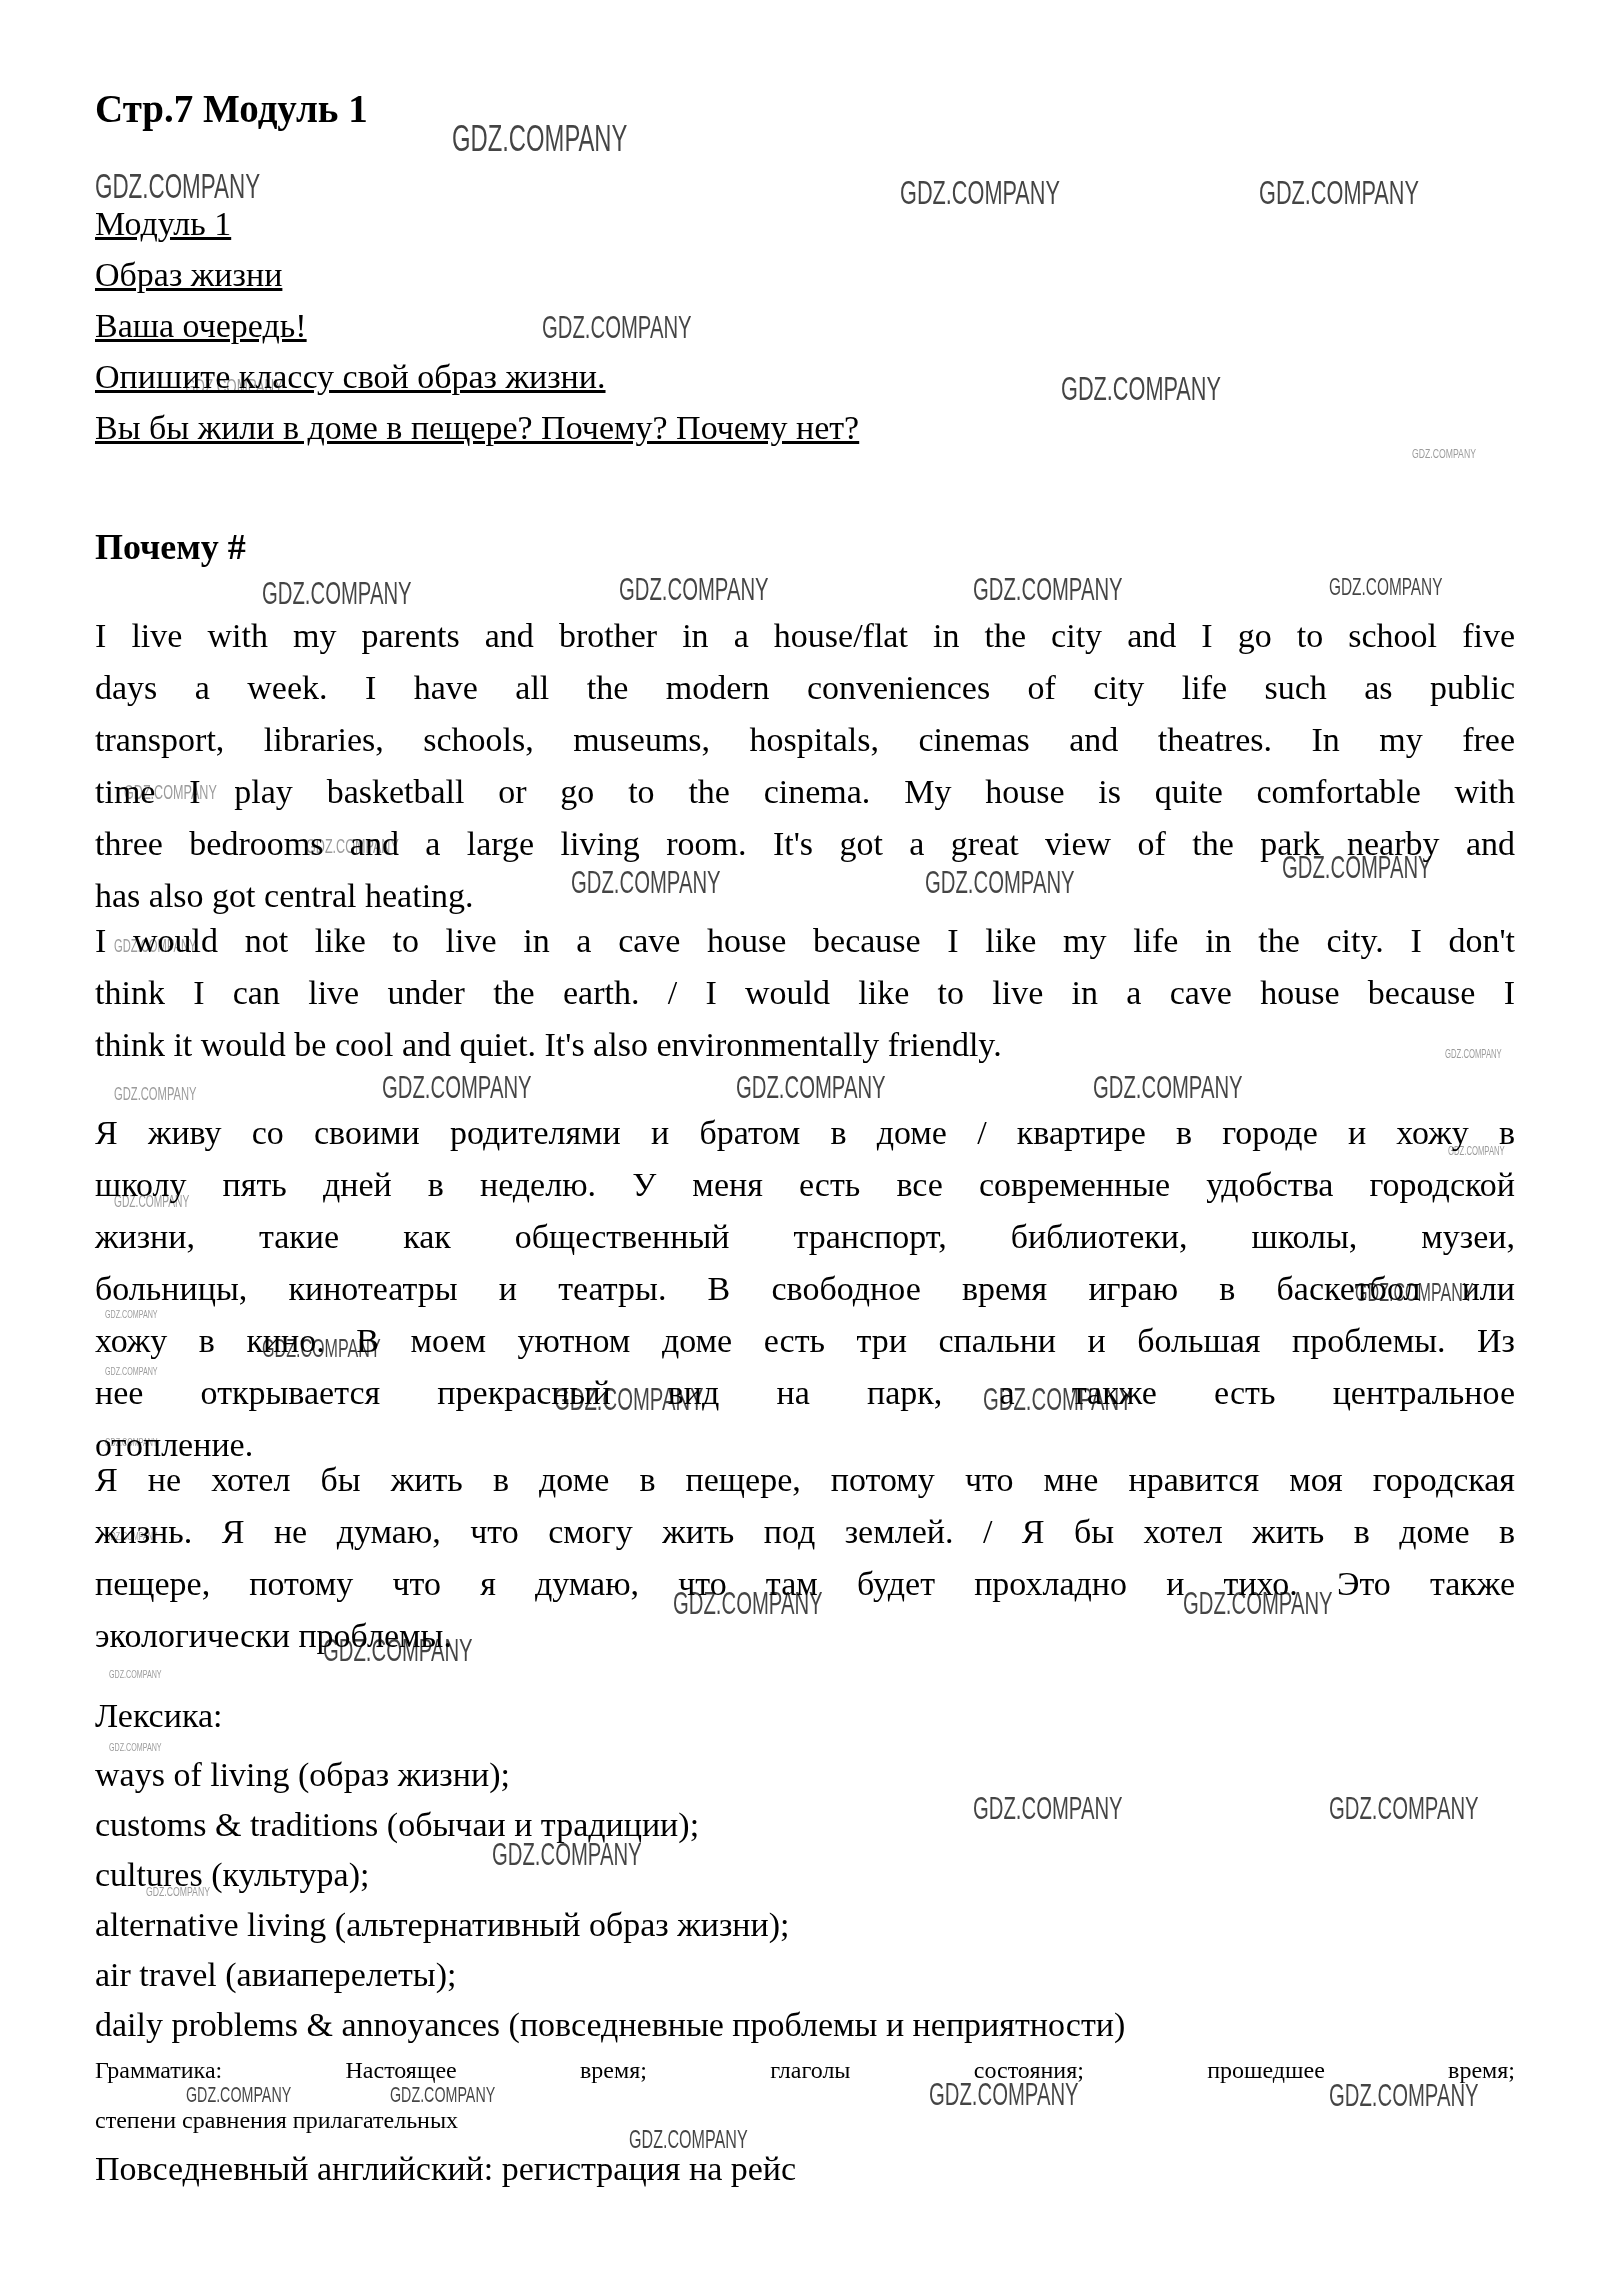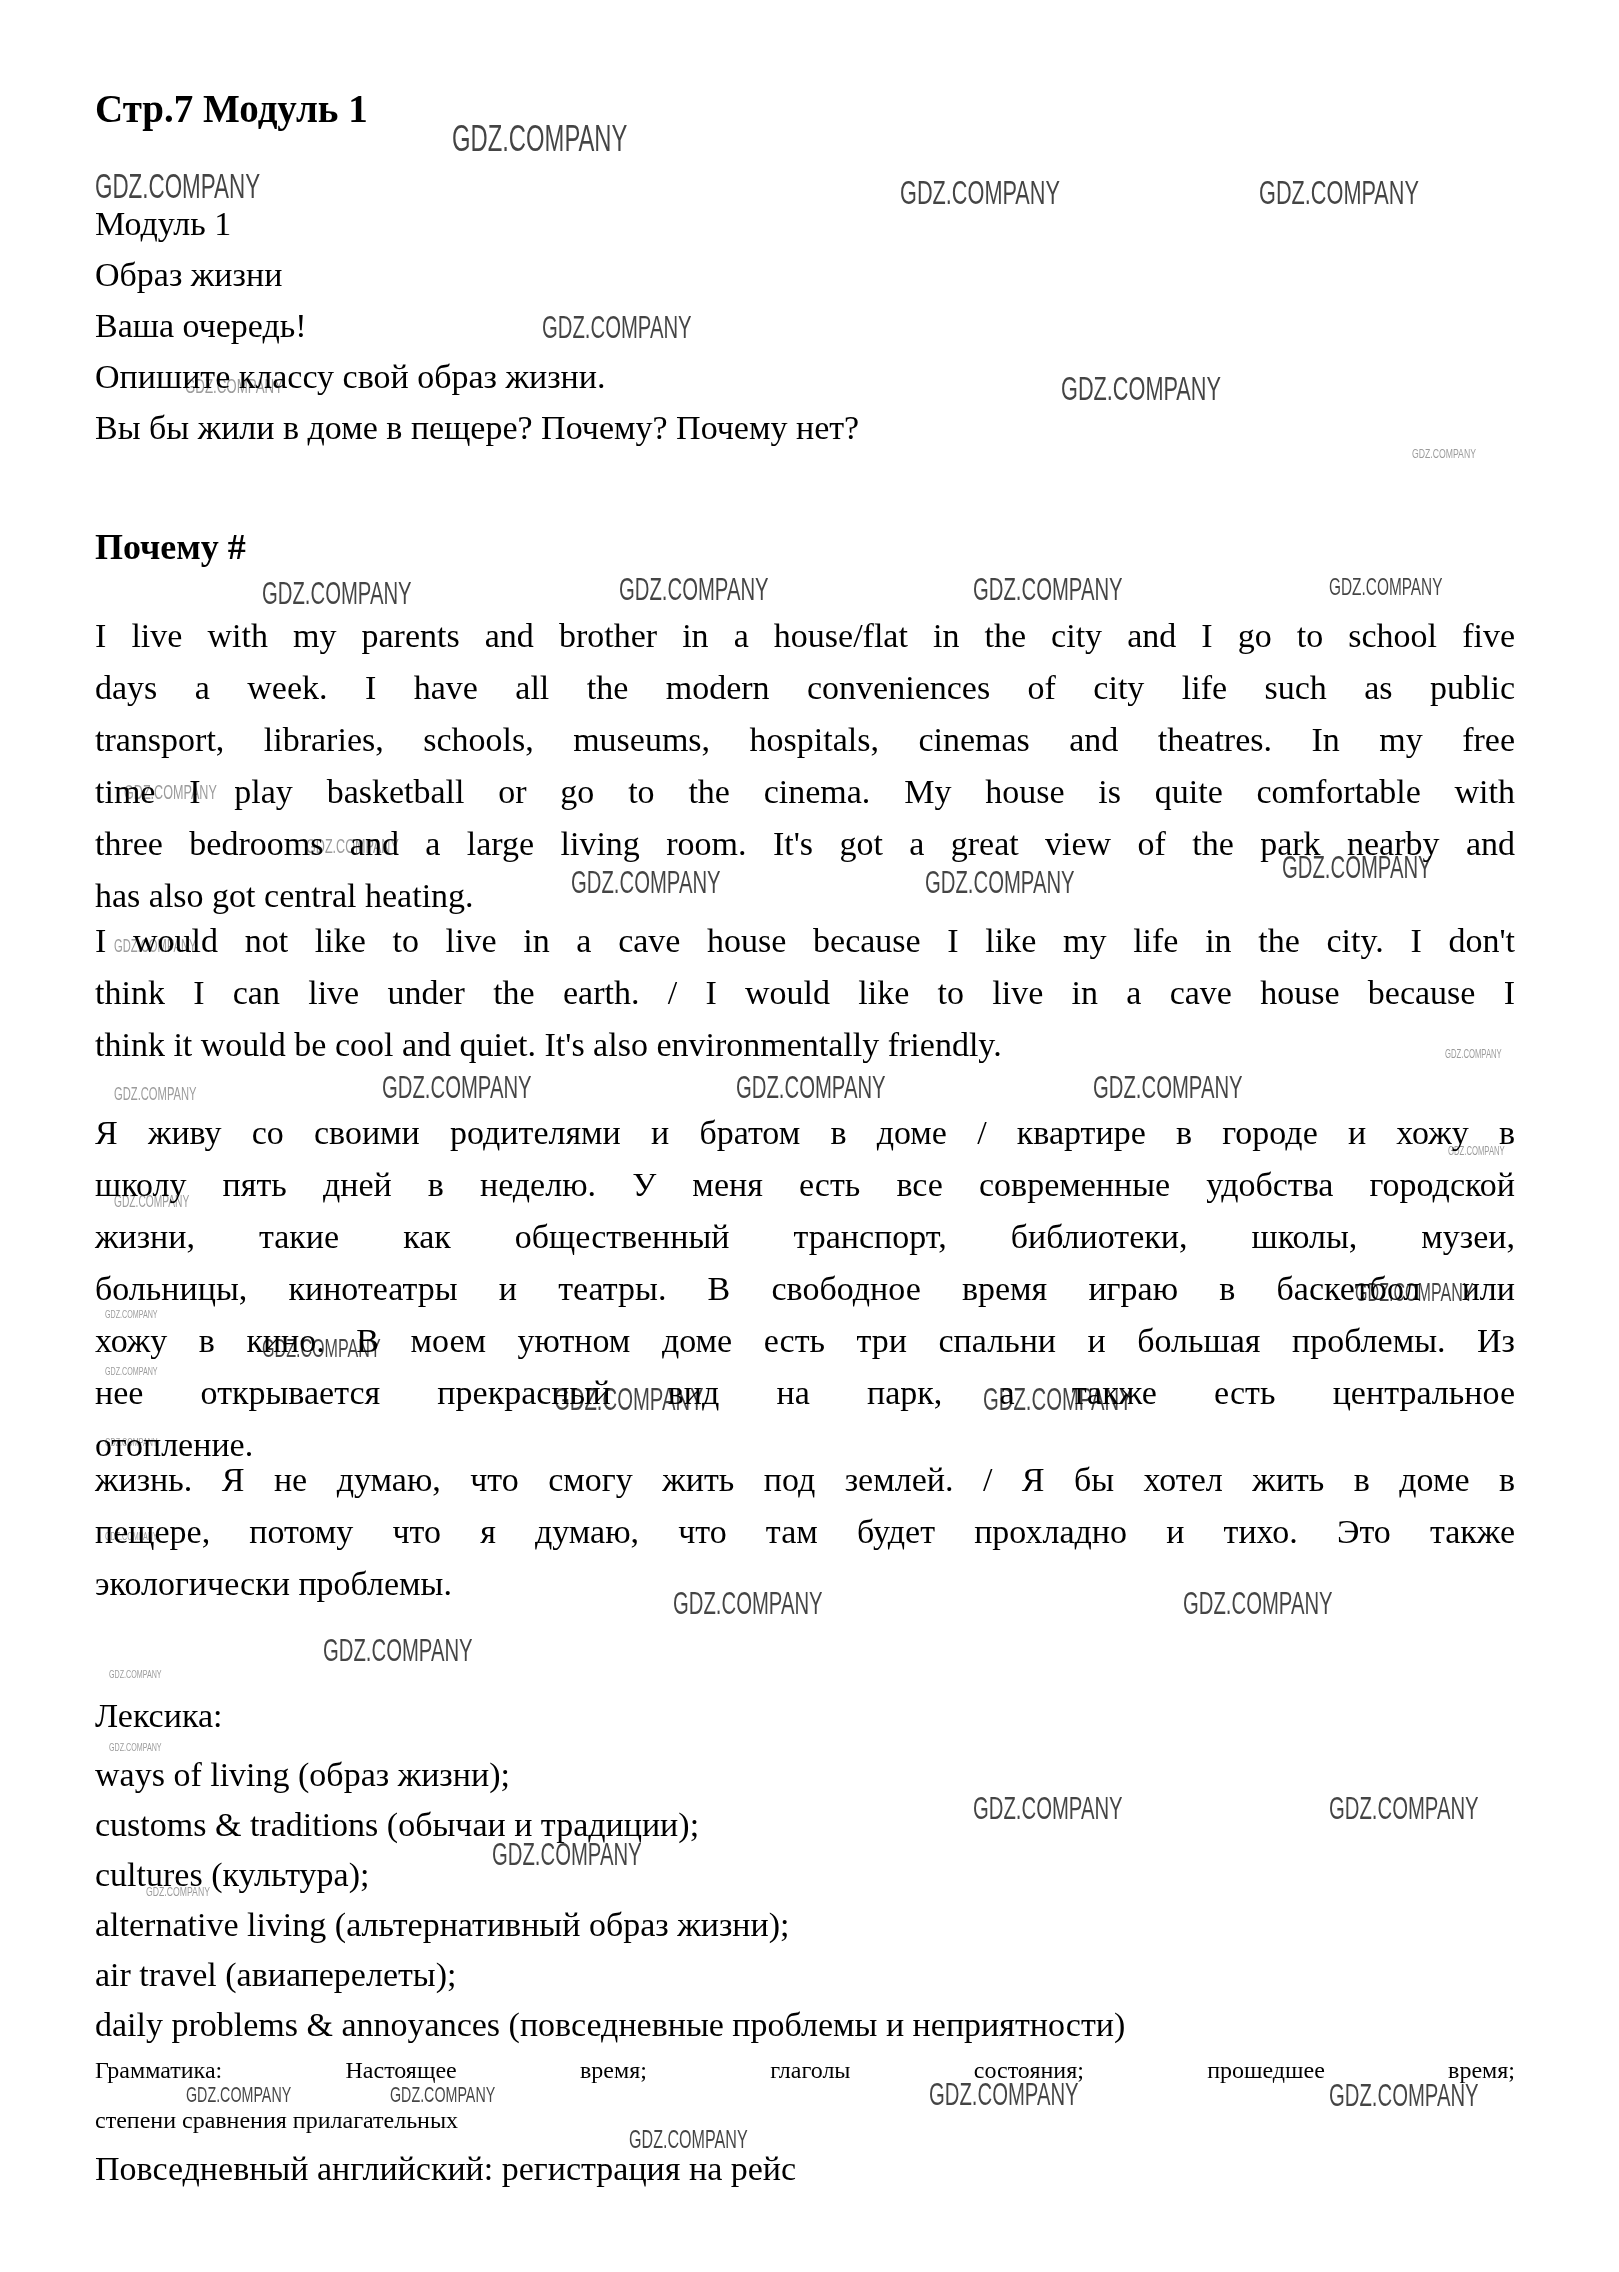--- a/index.html
+++ b/index.html
@@ -12,21 +12,21 @@
     font-family:"Liberation Serif","DejaVu Serif",serif;
     color:#000;
   }
   .abs{position:absolute;}
   .title{
     left:95px;top:86px;
     font-size:39px;font-weight:bold;
     letter-spacing:0px;
   }
   .hblock{left:95px;top:198px;width:1420px;}
-  .hblock .ln{line-height:51px;font-size:34px;}
+  .hblock .ln{line-height:51px;font-size:34px;text-decoration:underline;}
   .sol{left:95px;top:526px;font-size:36px;font-weight:bold;}
   .para{width:1420px;}
   .para .ln{font-size:34px;line-height:52px;white-space:normal;}
   .jl{text-align:justify;text-align-last:justify;}
   .lexlabel{left:95px;top:1697px;font-size:34px;}
   .lexblock{left:95px;top:1750px;width:1420px;}
   .lexblock .ln{font-size:34px;line-height:50px;}
   .gram{left:95px;top:2045px;width:1420px;}
   .gram .ln{font-size:24px;line-height:50px;}
   .everyday{left:95px;top:2144px;width:1420px;font-size:34px;line-height:50px;}
@@ -127,20 +127,21 @@
     <div class="ln jl">Я живу со своими родителями и братом в доме / квартире в городе и хожу в</div>
     <div class="ln jl">школу пять дней в неделю. У меня есть все современные удобства городской</div>
     <div class="ln jl">жизни, такие как общественный транспорт, библиотеки, школы, музеи,</div>
     <div class="ln jl">больницы, кинотеатры и театры. В свободное время играю в баскетбол или</div>
     <div class="ln jl">хожу в кино. В моем уютном доме есть три спальни и большая проблемы. Из</div>
     <div class="ln jl">нее открывается прекрасный вид на парк, а также есть центральное</div>
     <div class="ln">отопление.</div>
   </div>
 
   <div class="abs para" style="left:95px;top:1454px">
+    <div class="ln jl">Я не хотел бы жить в доме в пещере, потому что мне нравится моя городская</div>
     <div class="ln jl">жизнь. Я не думаю, что смогу жить под землей. / Я бы хотел жить в доме в</div>
     <div class="ln jl">пещере, потому что я думаю, что там будет прохладно и тихо. Это также</div>
     <div class="ln">экологически проблемы.</div>
   </div>
 
   <div class="abs lexlabel">Лексика:</div>
 
   <div class="abs lexblock">
     <div class="ln">ways of living (образ жизни);</div>
     <div class="ln">customs &amp; traditions (обычаи и традиции);</div>

